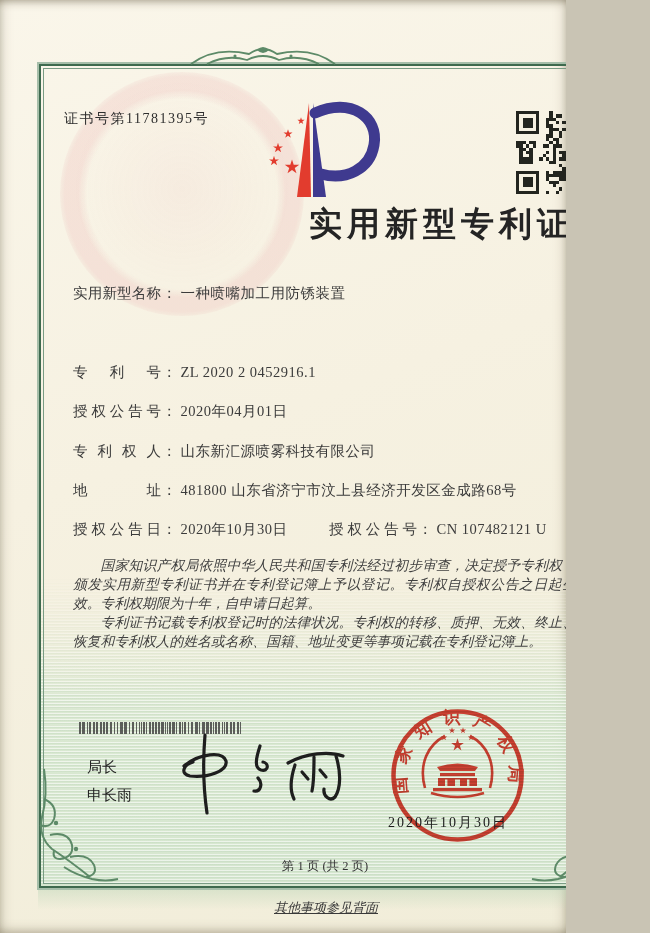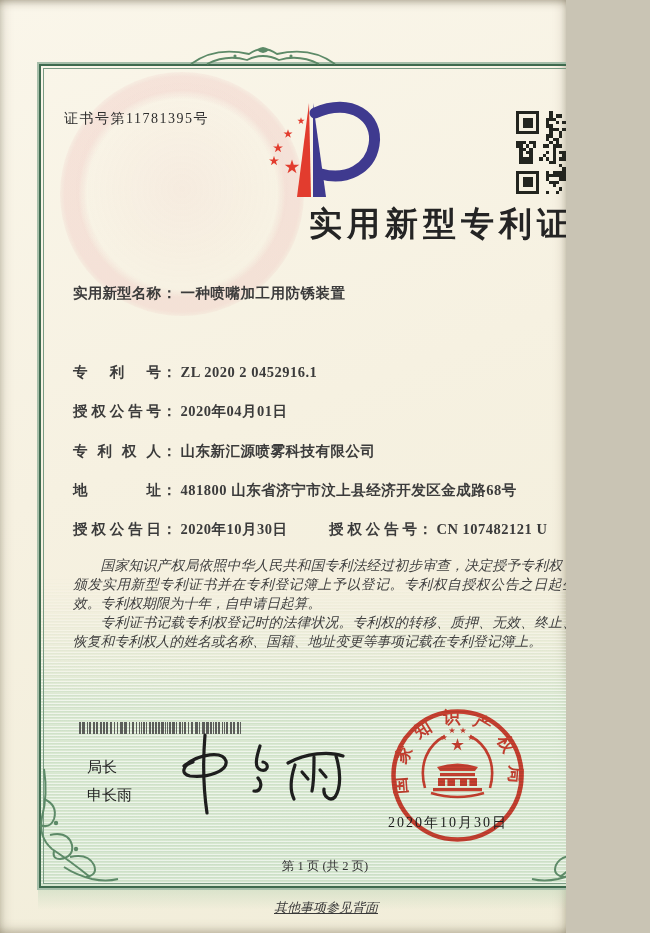--- a/index.html
+++ b/index.html
@@ -31,21 +31,21 @@
   
   .bleed{left:60px;top:72px;width:244px;height:244px;border-radius:50%;
     background:
       radial-gradient(circle, rgba(226,130,140,0) 55%, rgba(226,130,140,.15) 60%, rgba(226,130,140,.15) 68%, rgba(226,130,140,0) 73%),
       radial-gradient(circle at 50% 48%, rgba(226,140,150,.07), rgba(226,140,150,0) 62%);}
   .cert-no{left:64px;top:110px;font-size:14px;letter-spacing:1.5px;color:#2e2e2e;}
   .title{left:37px;top:202px;width:576px;text-align:right;font-size:33px;font-weight:700;
     letter-spacing:5px;color:#242424;}
   .qr{left:516px;top:111px;width:83px;height:83px;}
   .logo{left:247px;top:95px;width:188px;height:114px;}
-  .field-row{left:73px;width:540px;height:20px;font-size:14.5px;color:#3b3b3b;white-space:nowrap;font-weight:bold;}
+  .field-row{left:73px;width:540px;height:20px;font-size:14.5px;color:#3b3b3b;white-space:nowrap;}
   .flabel{display:inline-block;width:88px;text-align:justify;text-align-last:justify;vertical-align:top;}
   .fcolon{display:inline-block;margin:0 4px 0 1px;}
   .fvalue{letter-spacing:.5px;}
   .grant-group{position:absolute;left:256px;top:0;white-space:nowrap;}
   .legal{left:73px;top:556px;width:503px;font-size:13.8px;line-height:19px;color:#404040;
     font-style:italic;text-align:justify;}
   .legal p{margin:0;text-indent:2em;}
   .barcode{left:79px;top:720px;width:166px;height:12px;opacity:.8;}
   .commish{left:87px;top:753px;font-family:Liberation Sans, sans-serif;
     font-size:15px;line-height:28px;color:#222;font-weight:500;}

